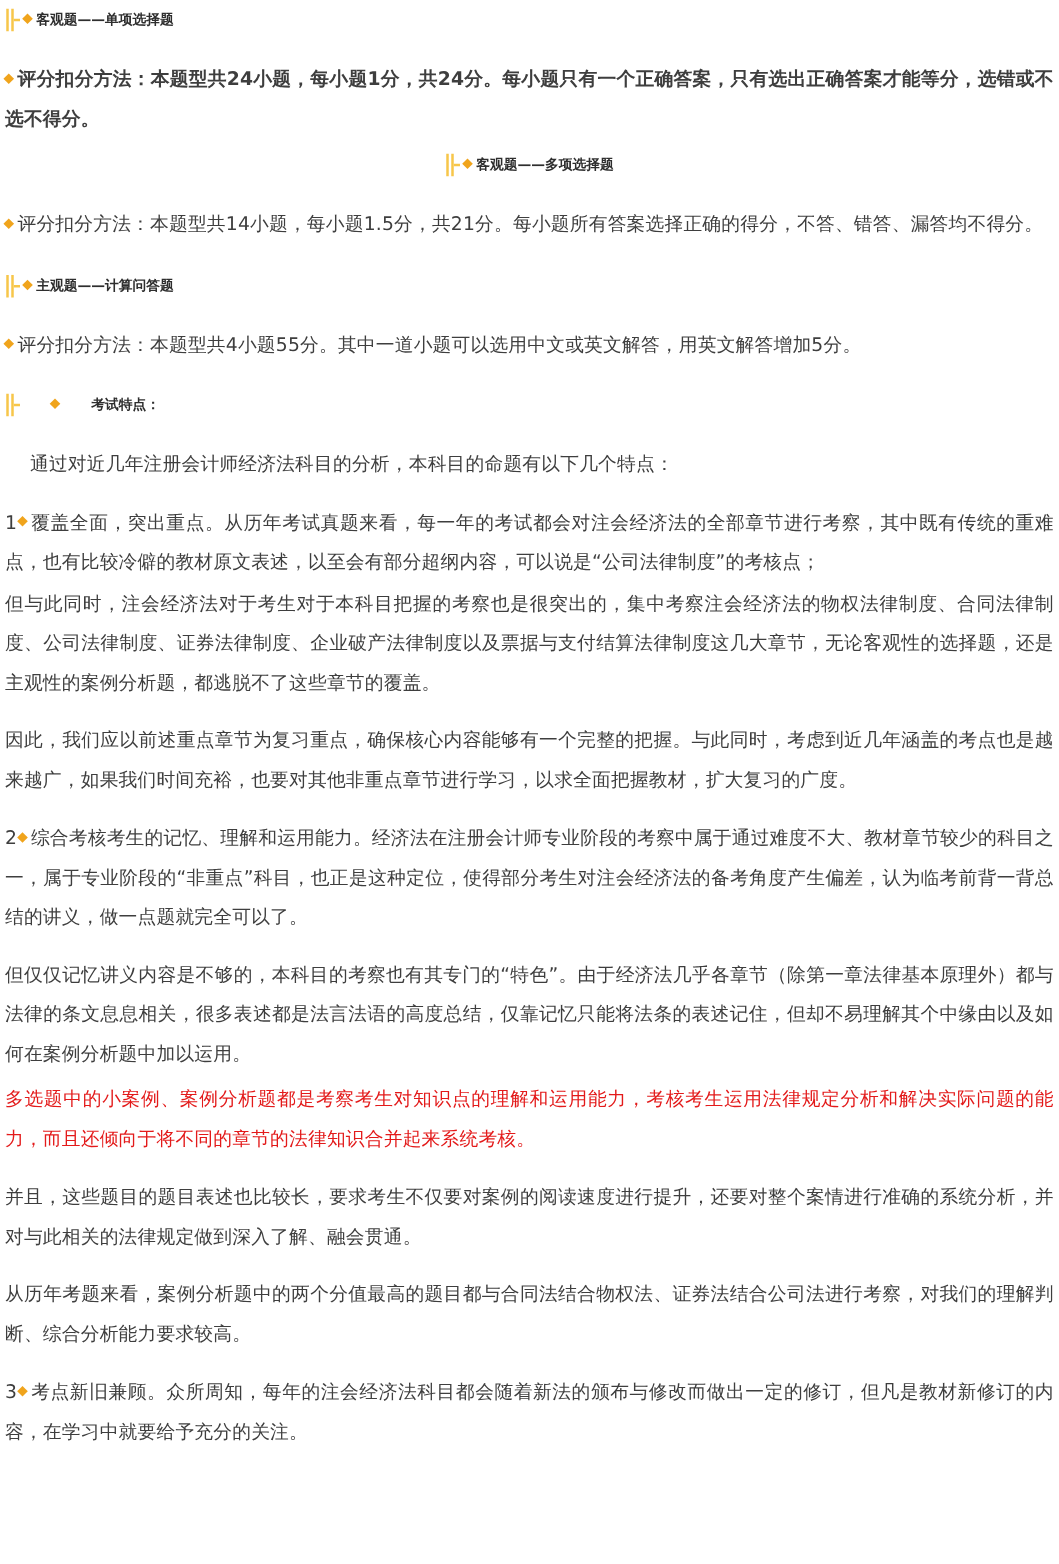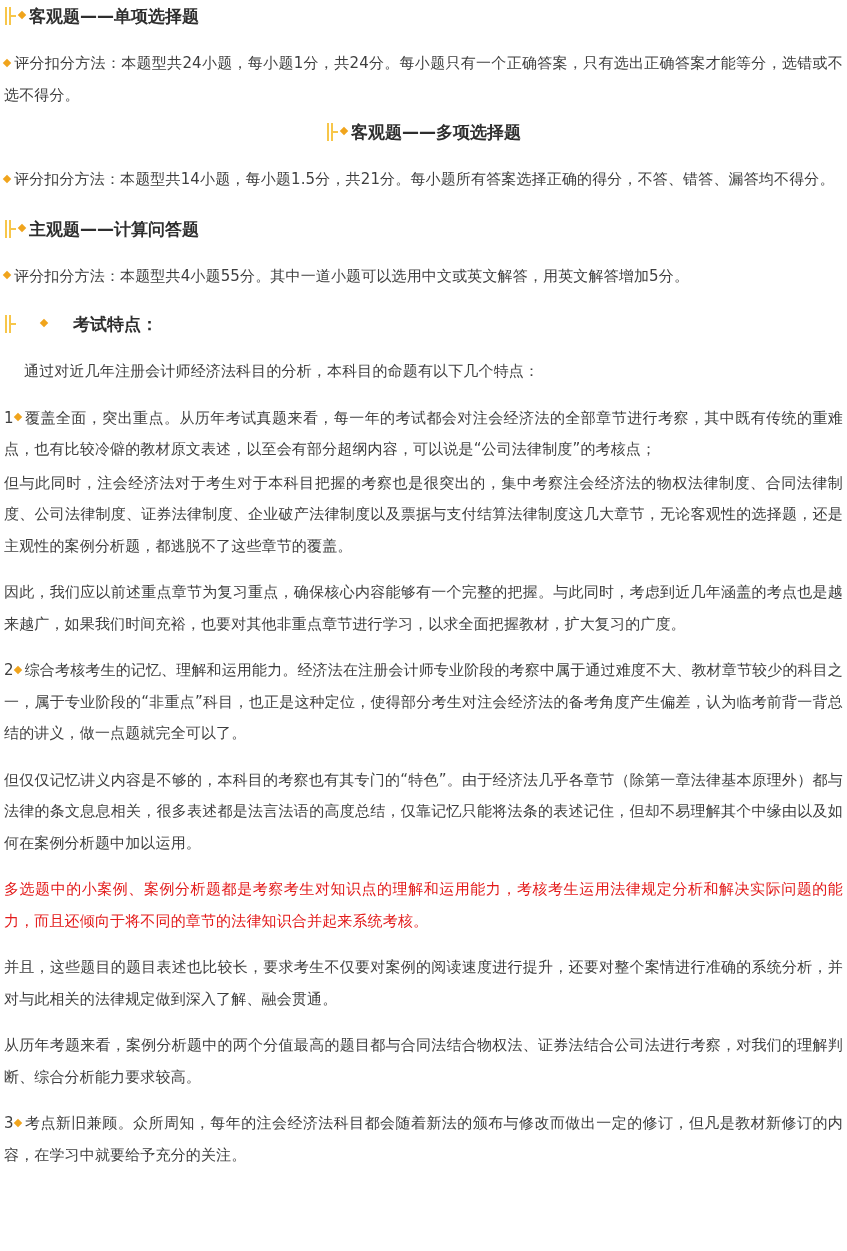--- a/index.html
+++ b/index.html
@@ -4,21 +4,21 @@
 <style>
   html, body { margin: 0; padding: 0; background: #ffffff; }
   body {
     width: 847px; height: 1251px; overflow: hidden;
     font-family: "DejaVu Sans", "Liberation Sans", sans-serif;
     color: #3e3e3e; font-size: 15px;
   }
   .doc { position: relative; padding: 0 4px 0 4px; }
   .heading {
     display: flex; align-items: center;
-    font-weight: bold; font-size: 17px; color: #2e2e2e;
+    font-weight: bold; font-size: 11px; color: #2e2e2e;
     height: 30px; line-height: 30px;
     margin: 0;
   }
   .bar-mark {
     position: relative; width: 14px; height: 20px; display: inline-block; margin-right: 1px;
   }
   .bar-mark::before {
     content: ""; position: absolute; left: 1px; top: 1px; width: 2px; height: 18px; background: #f7c64a;
   }
   .bar-mark::after {
@@ -43,21 +43,21 @@
 
 <div class="doc">
 
   <h3 class="heading" style="margin-top:1px;">
     <span class="bar-mark">
         <span class="bar-tick"></span>
       </span>
     <span class="diamond"></span>
     <span>客观题——单项选择题</span>
   </h3>
-  <p class="para" style="margin-top:17px;">
+  <p class="para" style="margin-top:17px;font-weight:bold;">
     <span class="diamond" style="margin-left:0;"></span><span>评分扣分方法：本题型共24小题，每小题1分，共24分。每小题只有一个正确答案，只有选出正确答案才能等分，选错或不选不得分。</span>
   </p>
 
   <h3 class="heading" style="margin-top:6px;justify-content:center;">
     <span class="bar-mark">
         <span class="bar-tick"></span>
       </span>
     <span class="diamond"></span>
     <span>客观题——多项选择题</span>
   </h3>
@@ -93,21 +93,21 @@
   <p class="para" style="margin-top:2px;">但与此同时，注会经济法对于考生对于本科目把握的考察也是很突出的，集中考察注会经济法的物权法律制度、合同法律制度、公司法律制度、证券法律制度、企业破产法律制度以及票据与支付结算法律制度这几大章节，无论客观性的选择题，还是主观性的案例分析题，都逃脱不了这些章节的覆盖。</p>
 
   <p class="para" style="margin-top:15px;">因此，我们应以前述重点章节为复习重点，确保核心内容能够有一个完整的把握。与此同时，考虑到近几年涵盖的考点也是越来越广，如果我们时间充裕，也要对其他非重点章节进行学习，以求全面把握教材，扩大复习的广度。</p>
 
   <p class="para" style="margin-top:15px;">
     <span class="num">2</span><span class="diamond" style="margin-left:1px;"></span><span>综合考核考生的记忆、理解和运用能力。经济法在注册会计师专业阶段的考察中属于通过难度不大、教材章节较少的科目之一，属于专业阶段的“非重点”科目，也正是这种定位，使得部分考生对注会经济法的备考角度产生偏差，认为临考前背一背总结的讲义，做一点题就完全可以了。</span>
   </p>
 
   <p class="para" style="margin-top:15px;">但仅仅记忆讲义内容是不够的，本科目的考察也有其专门的“特色”。由于经济法几乎各章节（除第一章法律基本原理外）都与法律的条文息息相关，很多表述都是法言法语的高度总结，仅靠记忆只能将法条的表述记住，但却不易理解其个中缘由以及如何在案例分析题中加以运用。</p>
 
-  <p class="para red" style="margin-top:15px;">多选题中的小案例、案例分析题都是考察考生对知识点的理解和运用能力，考核考生运用法律规定分析和解决实际问题的能力，而且还倾向于将不同的章节的法律知识合并起来系统考核。</p>
+  <p class="para red" style="margin-top:5px;">多选题中的小案例、案例分析题都是考察考生对知识点的理解和运用能力，考核考生运用法律规定分析和解决实际问题的能力，而且还倾向于将不同的章节的法律知识合并起来系统考核。</p>
 
   <p class="para" style="margin-top:15px;">并且，这些题目的题目表述也比较长，要求考生不仅要对案例的阅读速度进行提升，还要对整个案情进行准确的系统分析，并对与此相关的法律规定做到深入了解、融会贯通。</p>
 
   <p class="para" style="margin-top:15px;">从历年考题来看，案例分析题中的两个分值最高的题目都与合同法结合物权法、证券法结合公司法进行考察，对我们的理解判断、综合分析能力要求较高。</p>
 
   <p class="para" style="margin-top:15px;">
     <span class="num">3</span><span class="diamond" style="margin-left:1px;"></span><span>考点新旧兼顾。众所周知，每年的注会经济法科目都会随着新法的颁布与修改而做出一定的修订，但凡是教材新修订的内容，在学习中就要给予充分的关注。</span>
   </p>
 
 </div>

